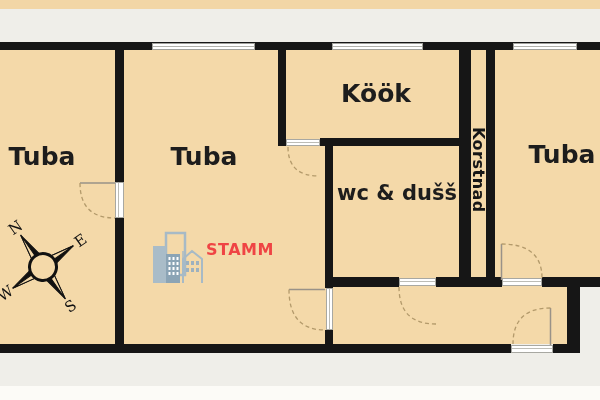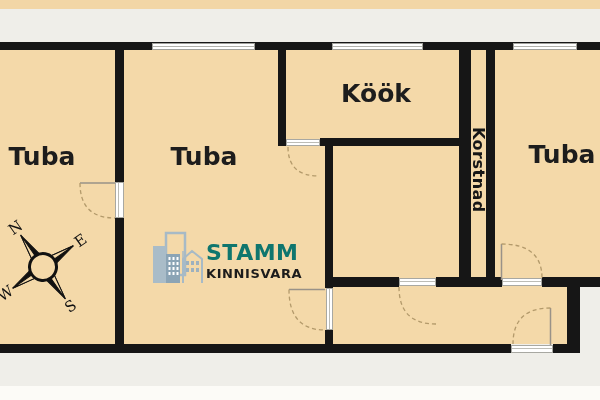--- a/index.html
+++ b/index.html
@@ -26,21 +26,21 @@
     line-height:1.1;letter-spacing:0px;white-space:nowrap;
   }
   .lbl-25{font-size:25px;}
   .lbl-21{font-size:21px;}
   .korstnad{
     position:absolute;writing-mode:vertical-rl;text-orientation:mixed;
     font-weight:bold;font-size:16px;color:#161616;letter-spacing:0.5px;
     text-align:center;
   }
   .logo-name{
-    position:absolute;font-size:22px;font-weight:bold;color:#0f766e;letter-spacing:0.5px;
+    position:absolute;font-size:16px;font-weight:bold;color:#ef4444;letter-spacing:0.5px;
   }
   .logo-tagline{
     position:absolute;font-size:13px;font-weight:bold;color:#1c1c1c;letter-spacing:0.6px;
   }
   .compass-letter{
     font-family:"DejaVu Serif",serif;font-size:15px;fill:#111111;
   }
   svg{display:block;}
 </style>
 </head>
@@ -93,20 +93,21 @@
       <path d="M289,289.5 Q289,330 325,330"></path>
       <path d="M399,287 Q399,324 436,324"></path>
       <path d="M501.5,244 Q542,244 542,278"></path>
       <path d="M550.5,308 Q513,308 513,344"></path>
     </g>
   </svg>
 
   <div class="room-label lbl-25" style="left:-3px;top:143px;width:90px;">Tuba</div>
   <div class="room-label lbl-25" style="left:154px;top:143px;width:100px;">Tuba</div>
   <div class="room-label lbl-25" style="left:326px;top:80px;width:100px;">Köök</div>
+  <div class="room-label lbl-21" style="left:337px;top:182px;width:120px;">wc &amp; dušš</div>
   <div class="room-label lbl-25" style="left:512px;top:141px;width:100px;">Tuba</div>
   <div class="korstnad" style="left:467px;top:120px;width:21px;height:100px;">Korstnad</div>
 
   <svg class="abs" style="left:-12px;top:212px;" width="110" height="110" viewBox="-55 -55 110 110">
     <g transform="rotate(-35)">
       <g fill="#111111" stroke="#111111" stroke-width="1">
         <polygon points="0,-39 5.5,-8 -5.5,-8" fill="#111111"></polygon>
         <polygon points="0,-39 0,-8 -5.5,-8" fill="#f4d9a9"></polygon>
         <polygon points="0,39 5.5,8 -5.5,8" fill="#111111"></polygon>
         <polygon points="0,39 0,8 5.5,8" fill="#f4d9a9"></polygon>
@@ -146,15 +147,14 @@
       <rect x="34" y="30" width="3" height="4"></rect>
         <rect x="39" y="30" width="3" height="4"></rect>
         <rect x="44" y="30" width="3" height="4"></rect>
       <rect x="34" y="37" width="3" height="4"></rect>
         <rect x="39" y="37" width="3" height="4"></rect>
         <rect x="44" y="37" width="3" height="4"></rect>
     </g>
     <line x1="31" y1="20" x2="31" y2="52" stroke="#a7bac6" stroke-width="1.5"></line>
   </svg>
   <div class="logo-name" style="left:206px;top:240px;">STAMM</div>
-  <div class="logo-tagline" style="left:206px;top:266px;">KINNISVARA</div>
 
 </div>
 
 </body></html>

